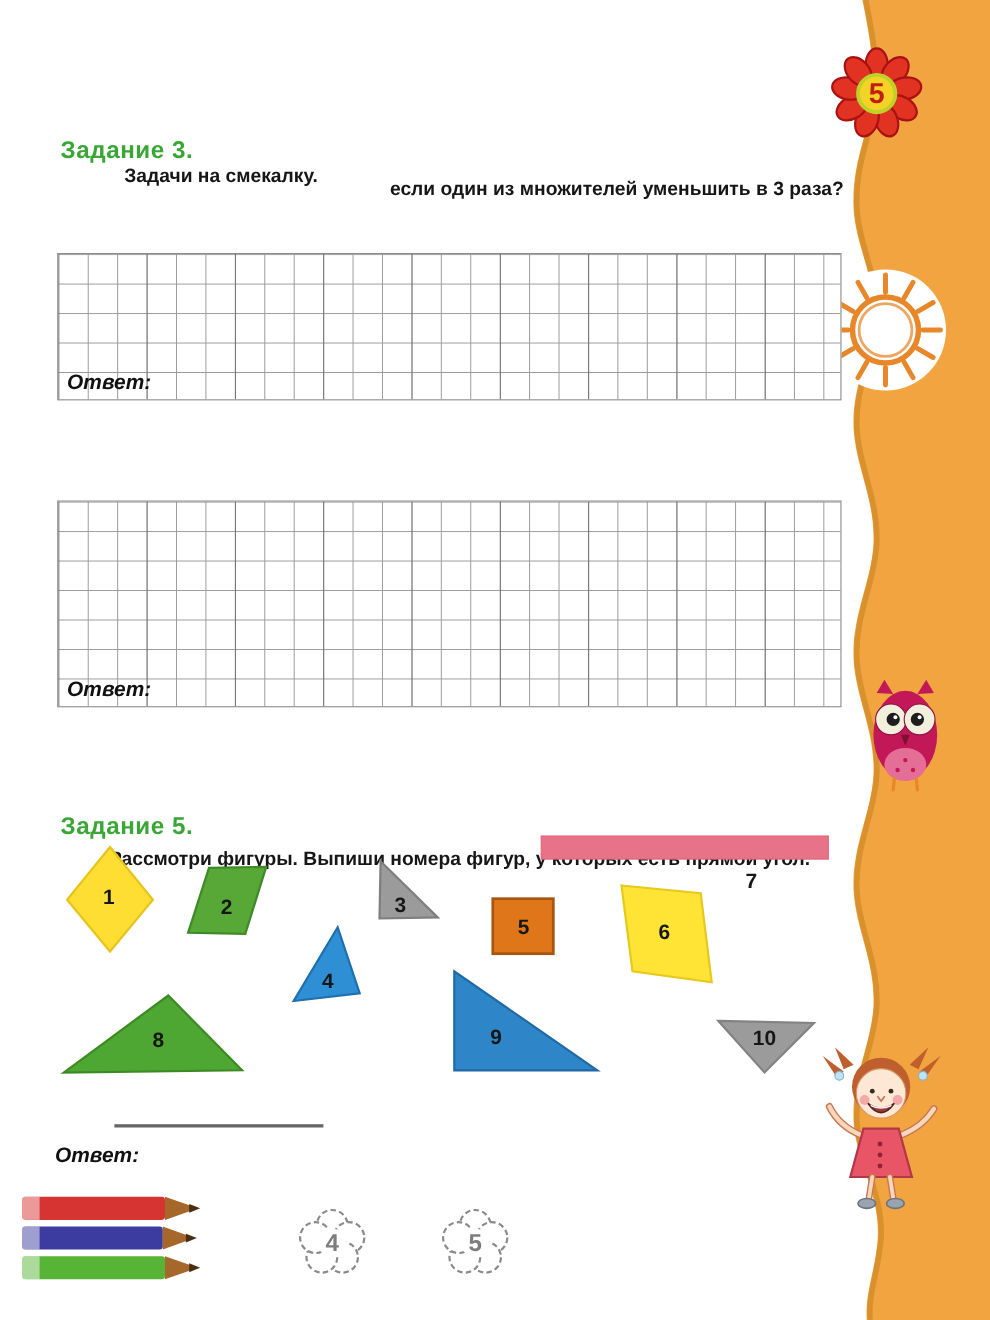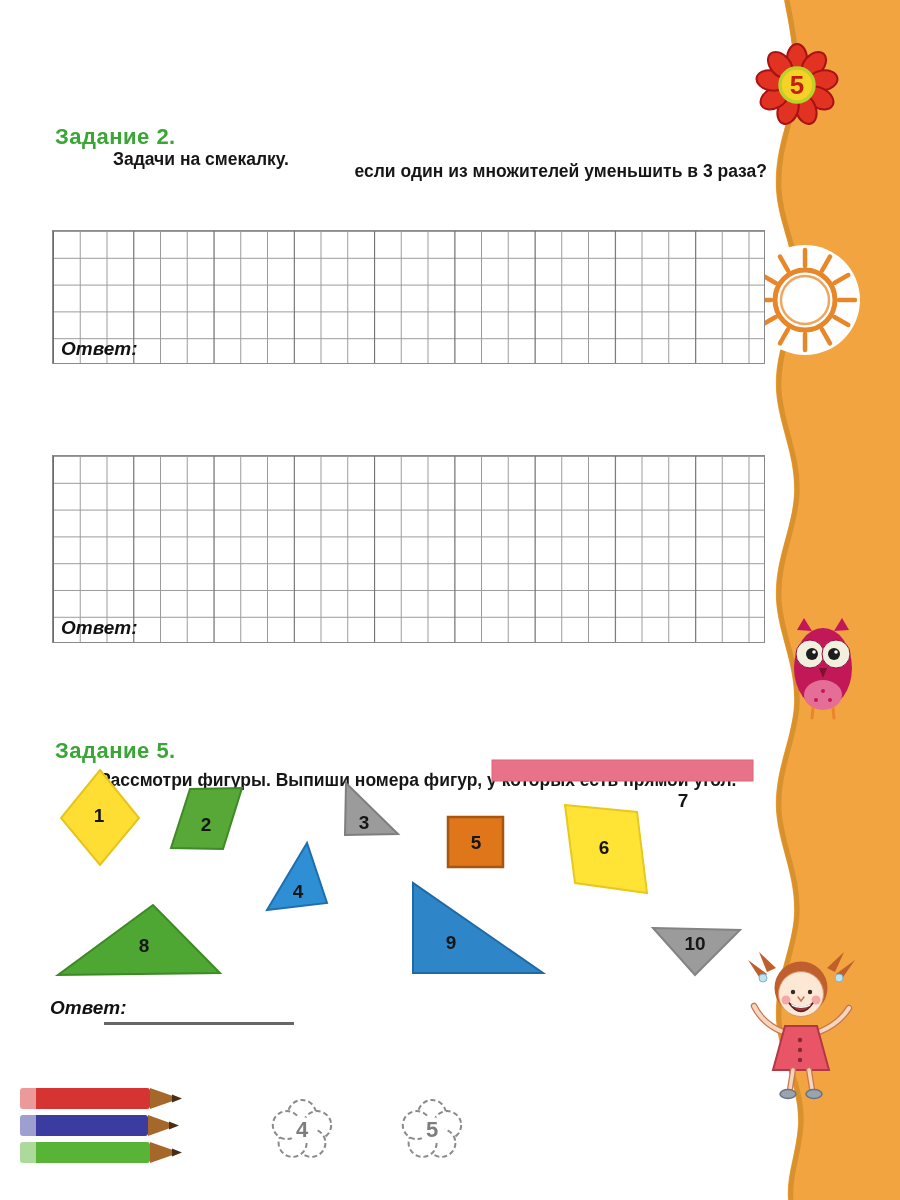--- a/index.html
+++ b/index.html
@@ -20,21 +20,21 @@
 
   
   .grid{position:absolute;left:52px;width:713px;background-color:#fff;
         border:1.5px solid #8a8a8a;box-sizing:border-box;
         background-image:
           linear-gradient(to right, rgba(70,70,70,.55) 1px, transparent 1px),
           linear-gradient(to right, #9b9b9b 1px, transparent 1px),
           linear-gradient(to bottom, #9b9b9b 1px, transparent 1px);
         background-size:80.3px 100%, 26.75px 100%, 100% 26.8px;}
   .grid .ans{position:absolute;left:8px;bottom:3px;}
-  .ans{font-size:19px;font-weight:800;font-style:italic;color:#111;}
+  .ans{font-size:19px;font-weight:800;font-style:italic;color:#111;margin-top:43px;}
 
   .answer-line{position:absolute;border-bottom:3px solid #666;}
 
   .shape-label{font-family:"Liberation Sans",sans-serif;font-size:19px;font-weight:800;fill:#161616;
                text-anchor:middle;}
   .flower-num{font-family:"Liberation Sans",sans-serif;font-size:22px;font-weight:700;fill:#7d7d7d;
               text-anchor:middle;}
 </style>
 </head>
 <body>
@@ -133,21 +133,21 @@
     <path d="M40,78 L72,78 L84,122 L28,122 Z" fill="#E85566" stroke="#B23747" stroke-width="2"></path>
     <circle cx="55" cy="92" r="2.2" fill="#8E2436"></circle>
       <circle cx="55" cy="102" r="2.2" fill="#8E2436"></circle>
     <circle cx="55" cy="112" r="2.2" fill="#8E2436"></circle>
     <path d="M48,122 L45,141 M64,122 L67,141" stroke="#C8764F" stroke-width="6" stroke-linecap="round"></path>
     <path d="M48,122 L45,141 M64,122 L67,141" stroke="#F7D6BE" stroke-width="3.5" stroke-linecap="round"></path>
     <ellipse cx="43" cy="146" rx="8" ry="4.5" fill="#9AA4B0" stroke="#6A7480" stroke-width="1.5"></ellipse>
     <ellipse cx="69" cy="146" rx="8" ry="4.5" fill="#9AA4B0" stroke="#6A7480" stroke-width="1.5"></ellipse>
   </svg>
 
-  <h2 class="task-title" style="left:55px;top:106px">Задание 2.</h2>
+  <h2 class="task-title" style="left:55px;top:106px">Задание 3.</h2>
   <p class="subline" style="left:95px;top:131px;margin:18px">Задачи на смекалку.</p>
 
   <p class="prob" style="left:55px;top:158px;margin:0">
     <span class="l2">если один из множителей уменьшить в 3 раза?</span>
   </p>
 
   <div class="grid" style="top:230px;height:134px">
     <span class="ans">Ответ:</span>
   </div>
 

